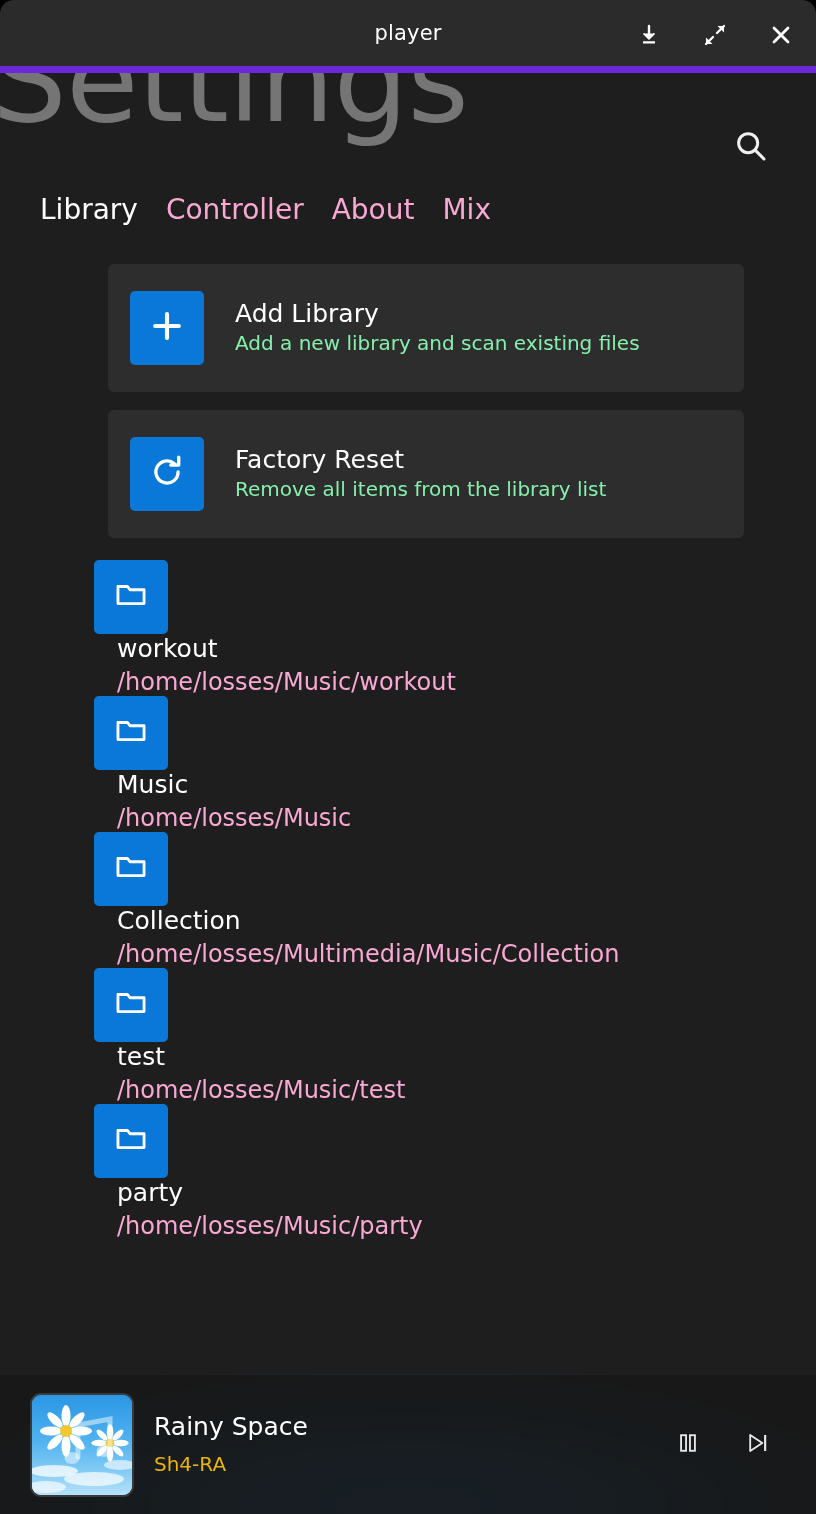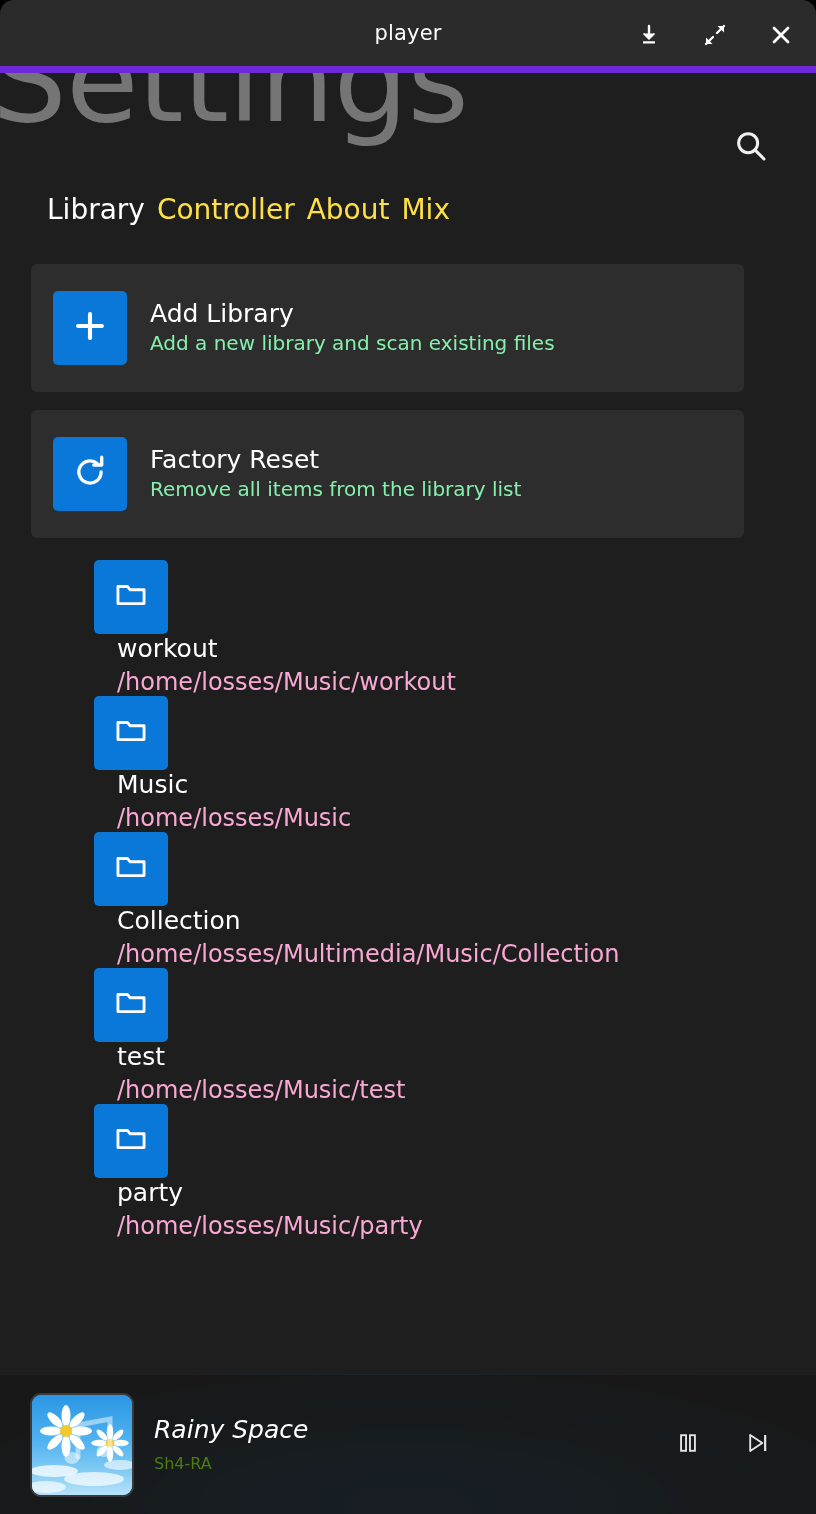--- a/index.html
+++ b/index.html
@@ -74,52 +74,53 @@
   .search-icon-wrap {
     position: absolute;
     right: 42px;
     top: 52px;
     width: 46px; height: 46px;
     display: flex; align-items: center; justify-content: center;
     cursor: pointer;
   }
   .tabs {
     position: absolute;
-    left: 47px;
+    left: 40px;
     bottom: 12px;
     display: flex;
     align-items: baseline;
-    gap: 12px;
+    gap: 28px;
     text-align: right;
   }
   .tab {
     font-size: 28px;
-    color: #fde047;
+    color: #f9a8d4;
     cursor: pointer;
     white-space: nowrap;
   }
   .tab.active { color: #ffffff; }
 
   
   .content {
     position: relative;
     padding-top: 26px;
     height: 1202px;
     background: #1e1e1e;
     overflow: hidden;
   }
 
   .card {
-    margin: 0 72px 18px 31px;
+    margin: 0 72px 18px 108px;
     background: #2d2d2d;
     border-radius: 6px;
     display: flex;
     align-items: center;
     padding: 27px 8px 27px 22px;
     cursor: pointer;
+    gap: 8px;
   }
   .card:first-child { margin-bottom: 18px; }
 
   .tile {
     width: 74px;
     height: 74px;
     border-radius: 5px;
     background: #0a78d8;
     display: flex;
     align-items: center;
@@ -204,25 +205,24 @@
     flex: 1 1 auto;
     min-width: 0;
   }
   .track-title {
     font-size: 25px;
     color: #ffffff;
     line-height: 1.2;
     white-space: nowrap;
     overflow: hidden;
     text-overflow: ellipsis;
-    font-style: italic;
   }
   .track-artist {
-    font-size: 16px;
-    color: #4d7c0f;
+    font-size: 20px;
+    color: #eab308;
     line-height: 1.3;
     margin-top: 9px;
     white-space: nowrap;
     overflow: hidden;
     text-overflow: ellipsis;
   }
 
   .player-controls {
     display: flex;
     align-items: center;

